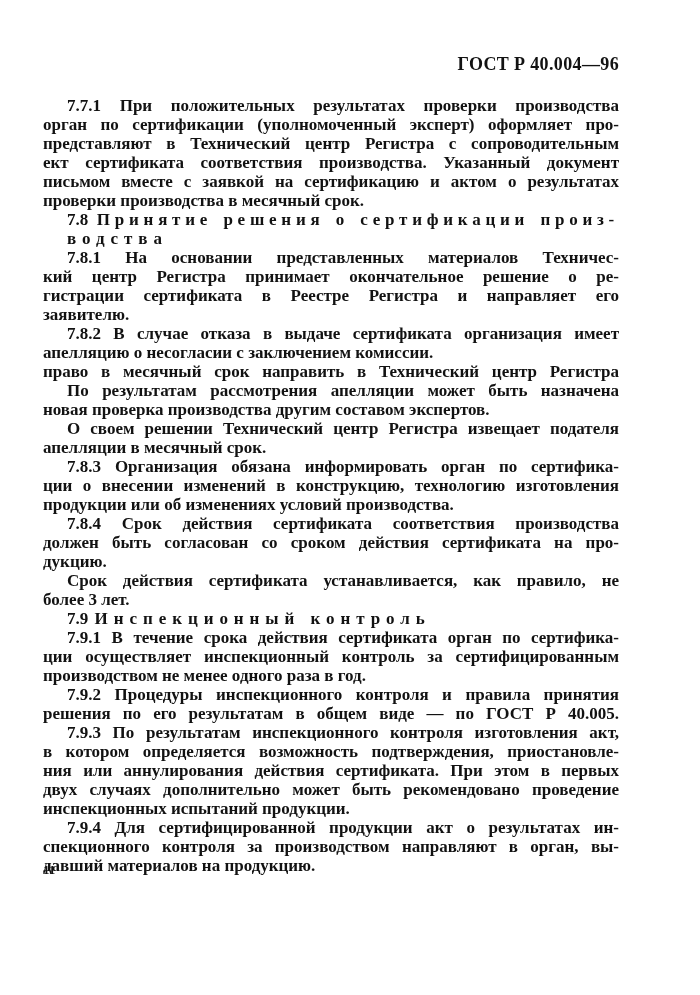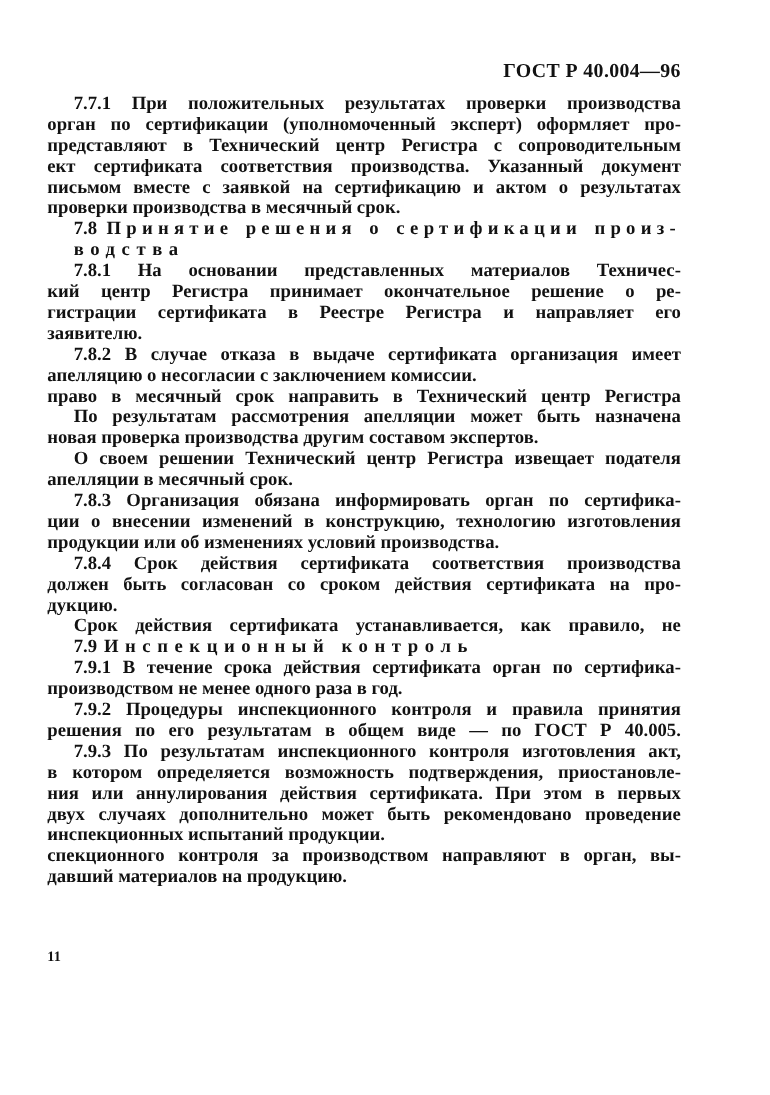--- a/index.html
+++ b/index.html
@@ -24,21 +24,21 @@
     left: 43px;
     width: 576px;
     text-align: right;
     font-size: 18px;
     line-height: 20px;
     letter-spacing: 0.02em;
     white-space: nowrap;
   }
   .content {
     position: absolute;
-    top: 84px;
+    top: 96px;
     left: 43px;
     width: 576px;
   }
   .line {
     font-size: 17px;
     line-height: 19px;
     height: 19px;
     text-align: justify;
     text-align-last: left;
     overflow: visible;
@@ -96,28 +96,31 @@
       <div class="line">новая проверка производства другим составом экспертов.</div>
       <div class="line indent fill">О своем решении Технический центр Регистра извещает подателя</div>
       <div class="line">апелляции в месячный срок.</div>
       <div class="line indent fill">7.8.3 Организация обязана информировать орган по сертифика-</div>
       <div class="line fill">ции о внесении изменений в конструкцию, технологию изготовления</div>
       <div class="line">продукции или об изменениях условий производства.</div>
       <div class="line indent fill">7.8.4 Срок действия сертификата соответствия производства</div>
       <div class="line fill">должен быть согласован со сроком действия сертификата на про-</div>
       <div class="line">дукцию.</div>
       <div class="line indent fill">Срок действия сертификата устанавливается, как правило, не</div>
+      <div class="line">более 3 лет.</div>
       <div class="line indent"><span class="num">7.9 </span><span class="sp wide">Инспекционный контроль</span></div>
       <div class="line indent fill">7.9.1 В течение срока действия сертификата орган по сертифика-</div>
+      <div class="line fill">ции осуществляет инспекционный контроль за сертифицированным</div>
       <div class="line">производством не менее одного раза в год.</div>
       <div class="line indent fill">7.9.2 Процедуры инспекционного контроля и правила принятия</div>
       <div class="line fill">решения по его результатам в общем виде — по ГОСТ Р 40.005.</div>
       <div class="line indent fill">7.9.3 По результатам инспекционного контроля изготовления акт,</div>
       <div class="line fill">в котором определяется возможность подтверждения, приостановле-</div>
       <div class="line fill">ния или аннулирования действия сертификата. При этом в первых</div>
       <div class="line fill">двух случаях дополнительно может быть рекомендовано проведение</div>
       <div class="line">инспекционных испытаний продукции.</div>
+      <div class="line indent fill">7.9.4 Для сертифицированной продукции акт о результатах ин-</div>
       <div class="line fill">спекционного контроля за производством направляют в орган, вы-</div>
       <div class="line">давший материалов на продукцию.</div>
     </div>
 
   <div class="pageno">11</div>
 </div>
 
 </body></html>

